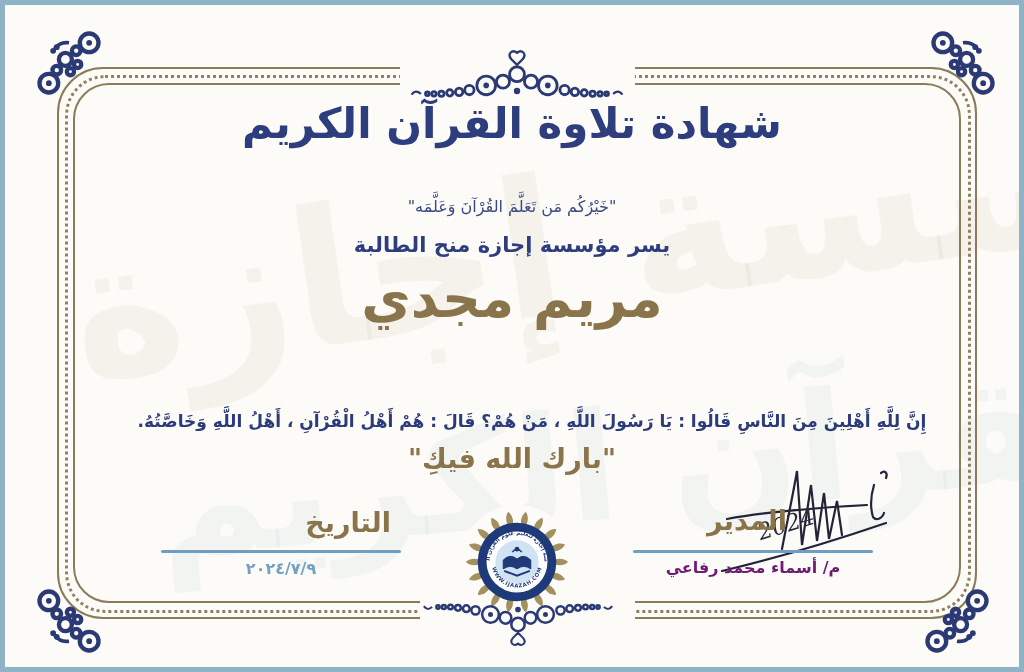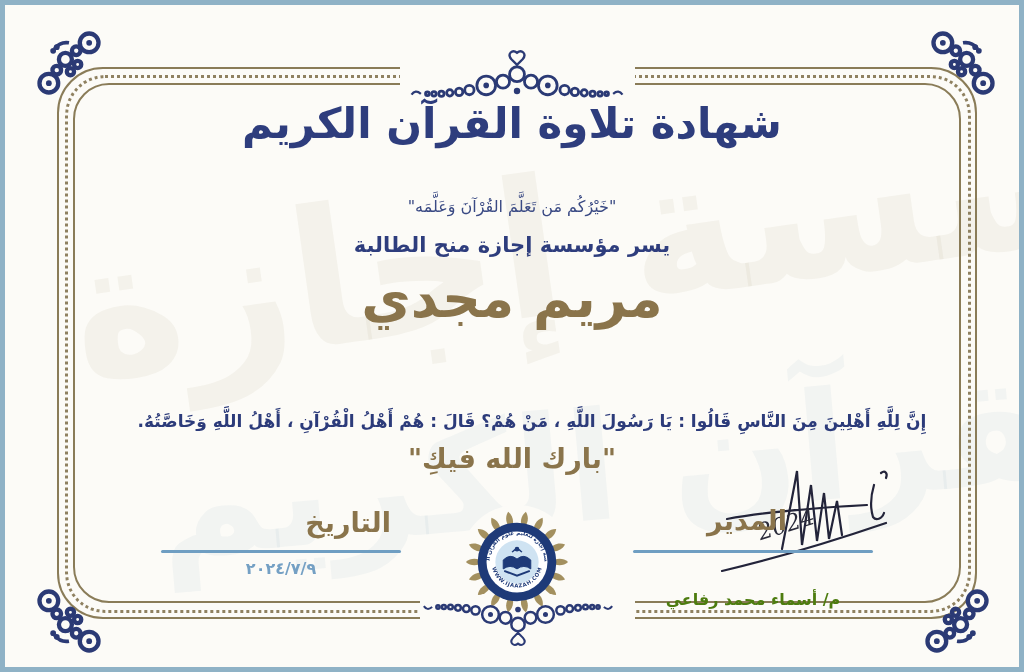--- a/index.html
+++ b/index.html
@@ -34,21 +34,21 @@
   .teacher{top:478px; font-size:19px; font-weight:bold; color:#4a81b0;}
   
   .flabel{font-size:27px; font-weight:bold; color:#8a744b;}
   .date-label{top:502px; left:166px; width:220px; text-align:right;}
   .dir-label{top:500px; left:642px; width:200px; text-align:center;}
   .sigline{height:3px; background:#6f9ec2; border-radius:2px;}
   .line-left{left:156px; top:545px; width:240px;}
   .line-right{left:628px; top:545px; width:240px;}
   .fvalue{font-size:16px; font-weight:bold; color:#74a0c4; text-align:center;}
   .date-value{top:554px; left:166px; width:220px;}
-  .dir-name{top:553px; left:628px; width:240px; color:#4d7c0f;margin-top:32px;}
+  .dir-name{top:553px; left:628px; width:240px; color:#701a75;}
   .sig-year{left:752px; top:506px; font-size:23px; font-style:italic; color:#2a2b3a;
             transform:rotate(-17deg); direction:ltr; font-family:"DejaVu Serif","Liberation Serif",serif;}
 </style>
 </head>
 <body>
 
 <div class="cert">
 
   <div class="abs wm1">مؤسسة إجازة</div>
   <div class="abs wm2">القرآن الكريم</div>

